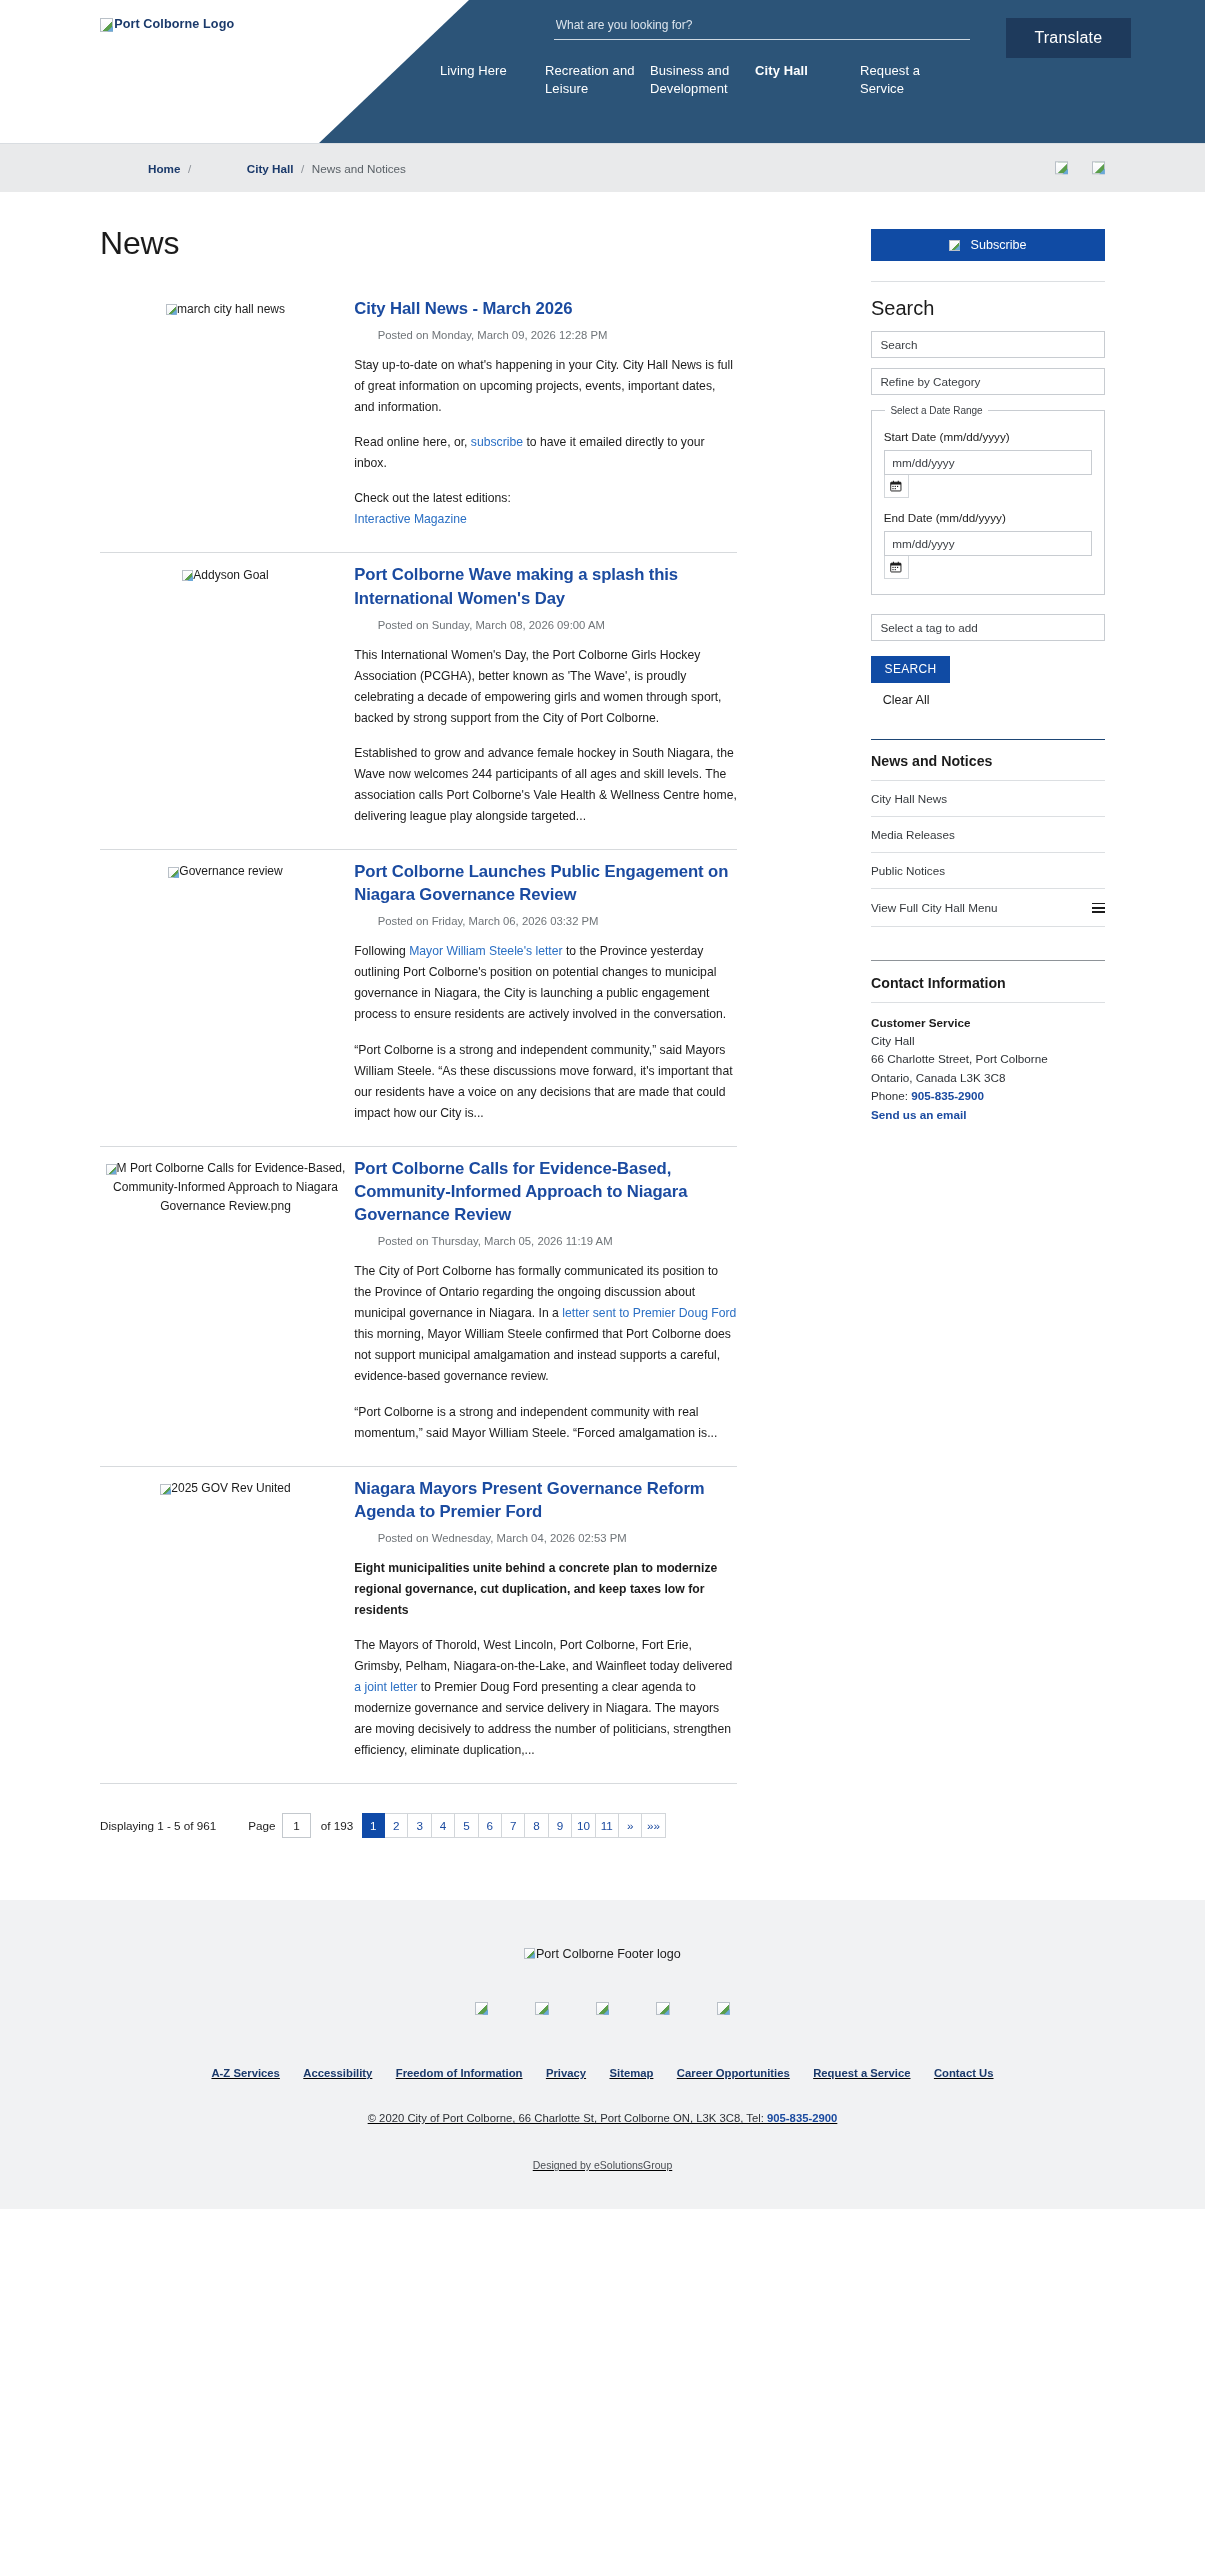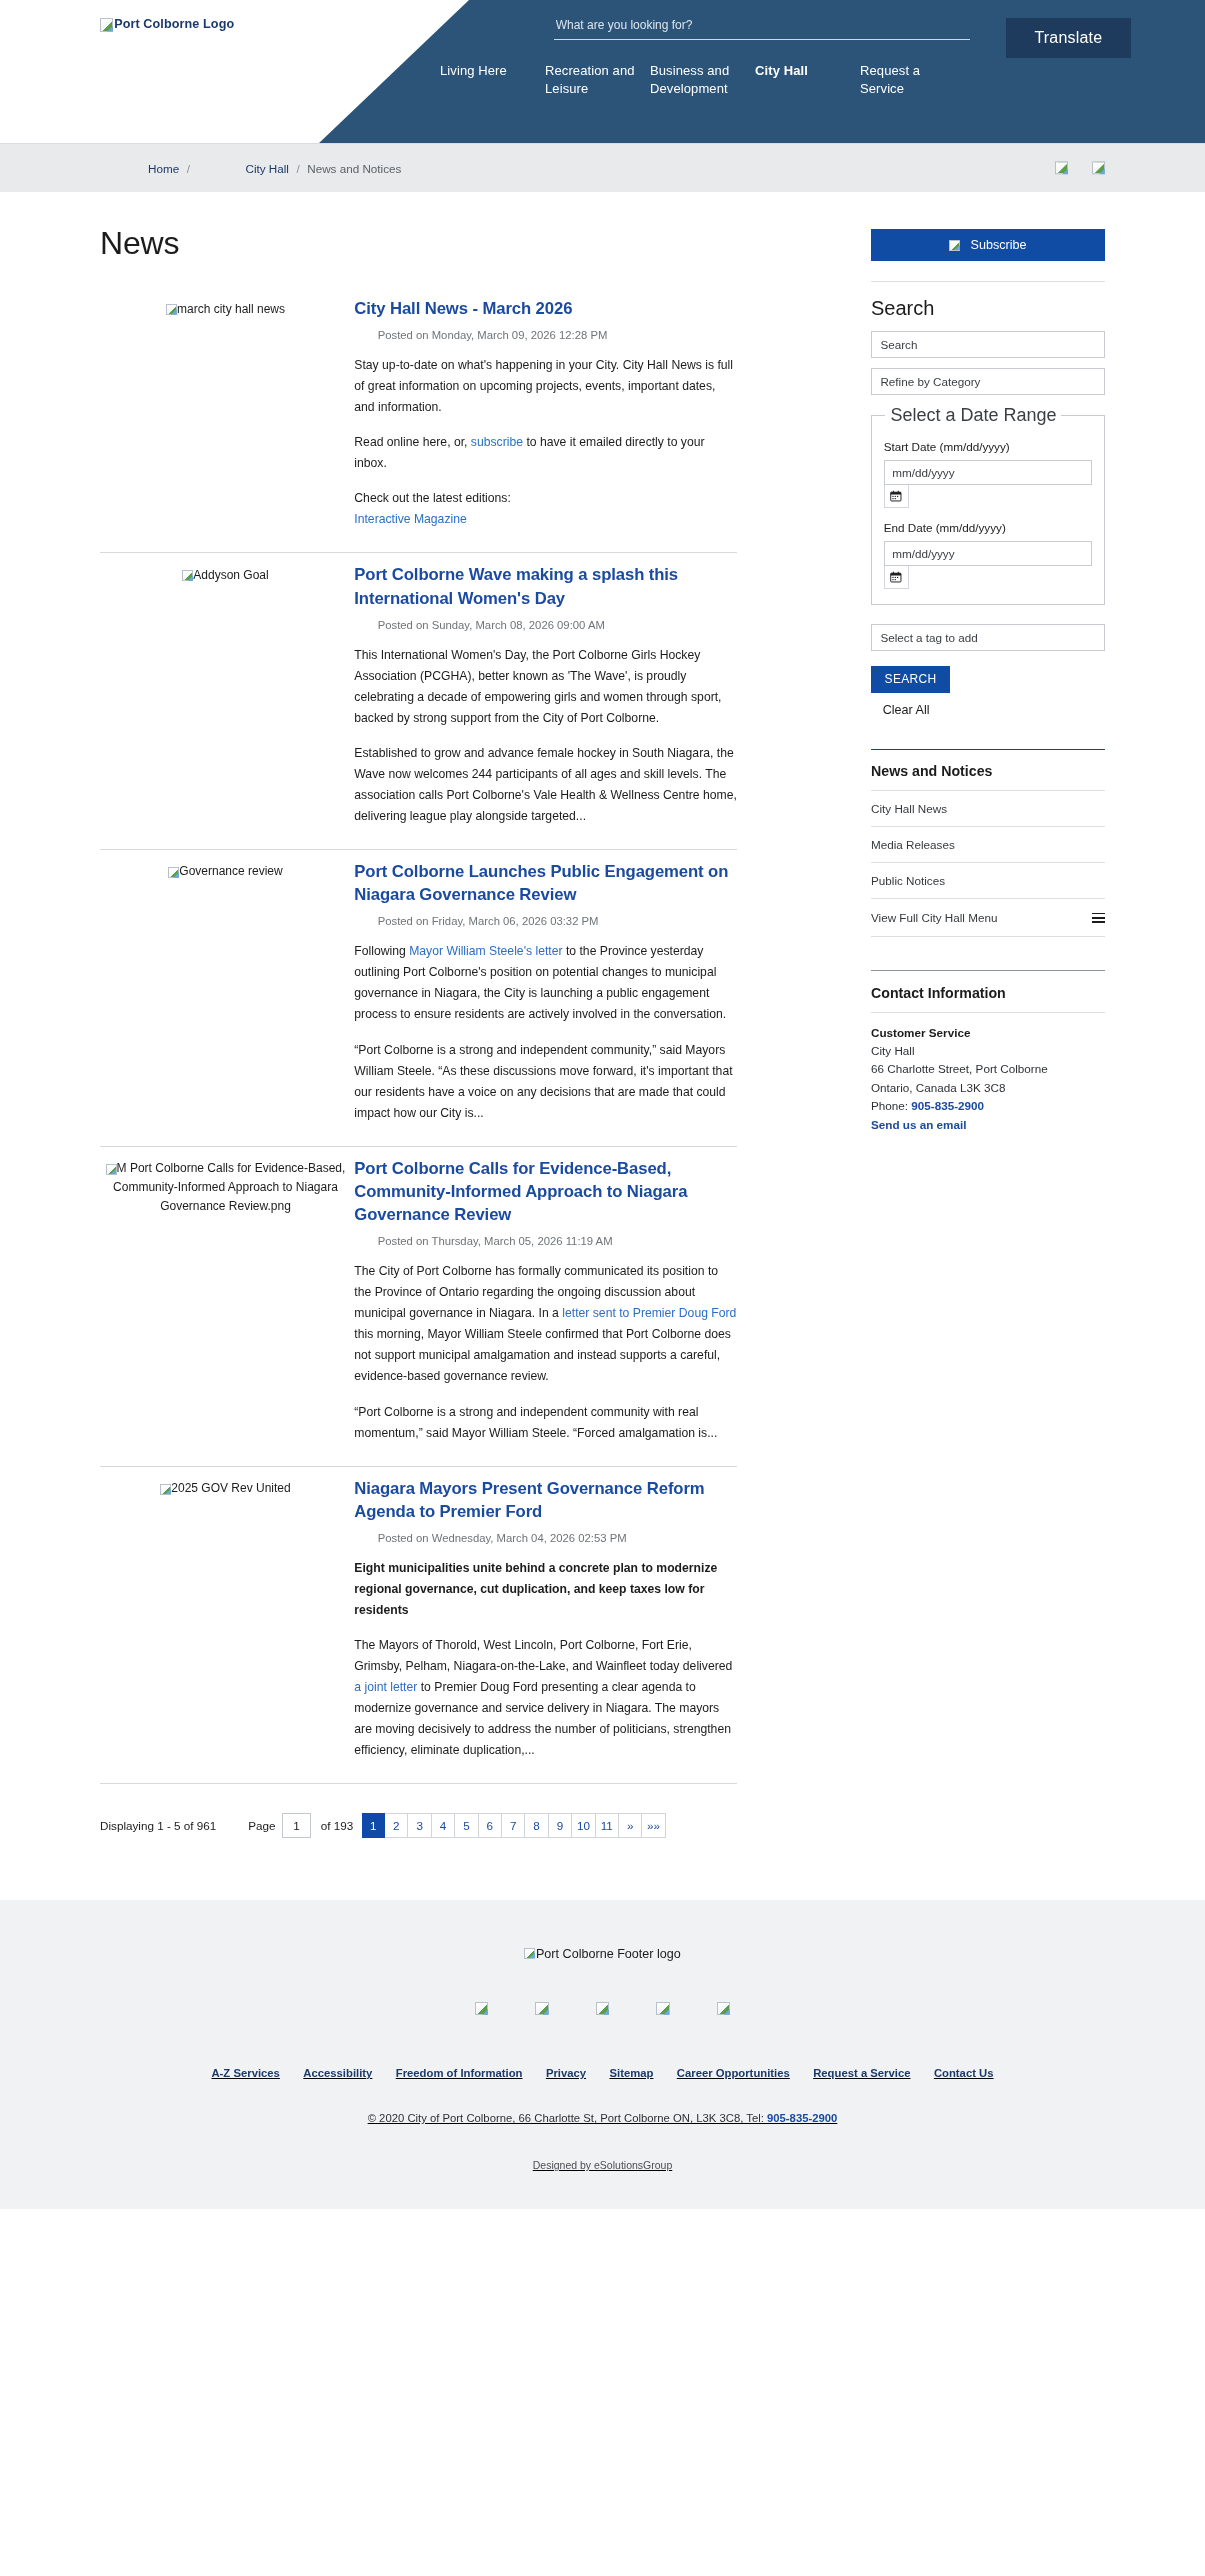--- a/index.html
+++ b/index.html
@@ -117,21 +117,21 @@
     background: #e9eaeb;
     height: 48px;
     display: flex; align-items: center;
     position: relative;
   }
   .crumb {
     margin-left: 100px;
     display: flex; align-items: center;
     font-size: 11.7px;
   }
-  .crumb a { color: #1b3a6b; font-weight: 400; text-decoration: none; cursor: pointer; padding-left: 48px; }
+  .crumb a { color: #1b3a6b; font-weight: 700; text-decoration: none; cursor: pointer; padding-left: 48px; }
   .crumb .sep { color: #8d9299; margin: 0 7.5px; font-weight: 400; }
   .crumb .cur { color: #5b6268; }
   .crumb-icons {
     position: absolute;
     right: 100px; top: 50%;
     transform: translateY(-50%);
     display: flex; gap: 23.4px;
   }
 
   
@@ -264,21 +264,21 @@
     outline: none;
     margin-bottom: 10px;
   }
   .side-input::placeholder { color: #3b3f44; opacity: 1; }
   .fieldset {
     border: 0.8px solid #c8ccd1;
     padding: 13.4px 11.7px 15px 11.7px;
     margin-bottom: 18.4px;
   }
   .fieldset > legend {
-    font-size: 18px;
+    font-size: 10px;
     color: #3b3f44;
     padding: 0 5px;
     margin-left: 1.7px;
     margin-top: 48px;
   }
   .date-label {
     font-size: 11.7px;
     font-weight: 400;
     color: #1c1c1c;
     margin-bottom: 6.7px;

